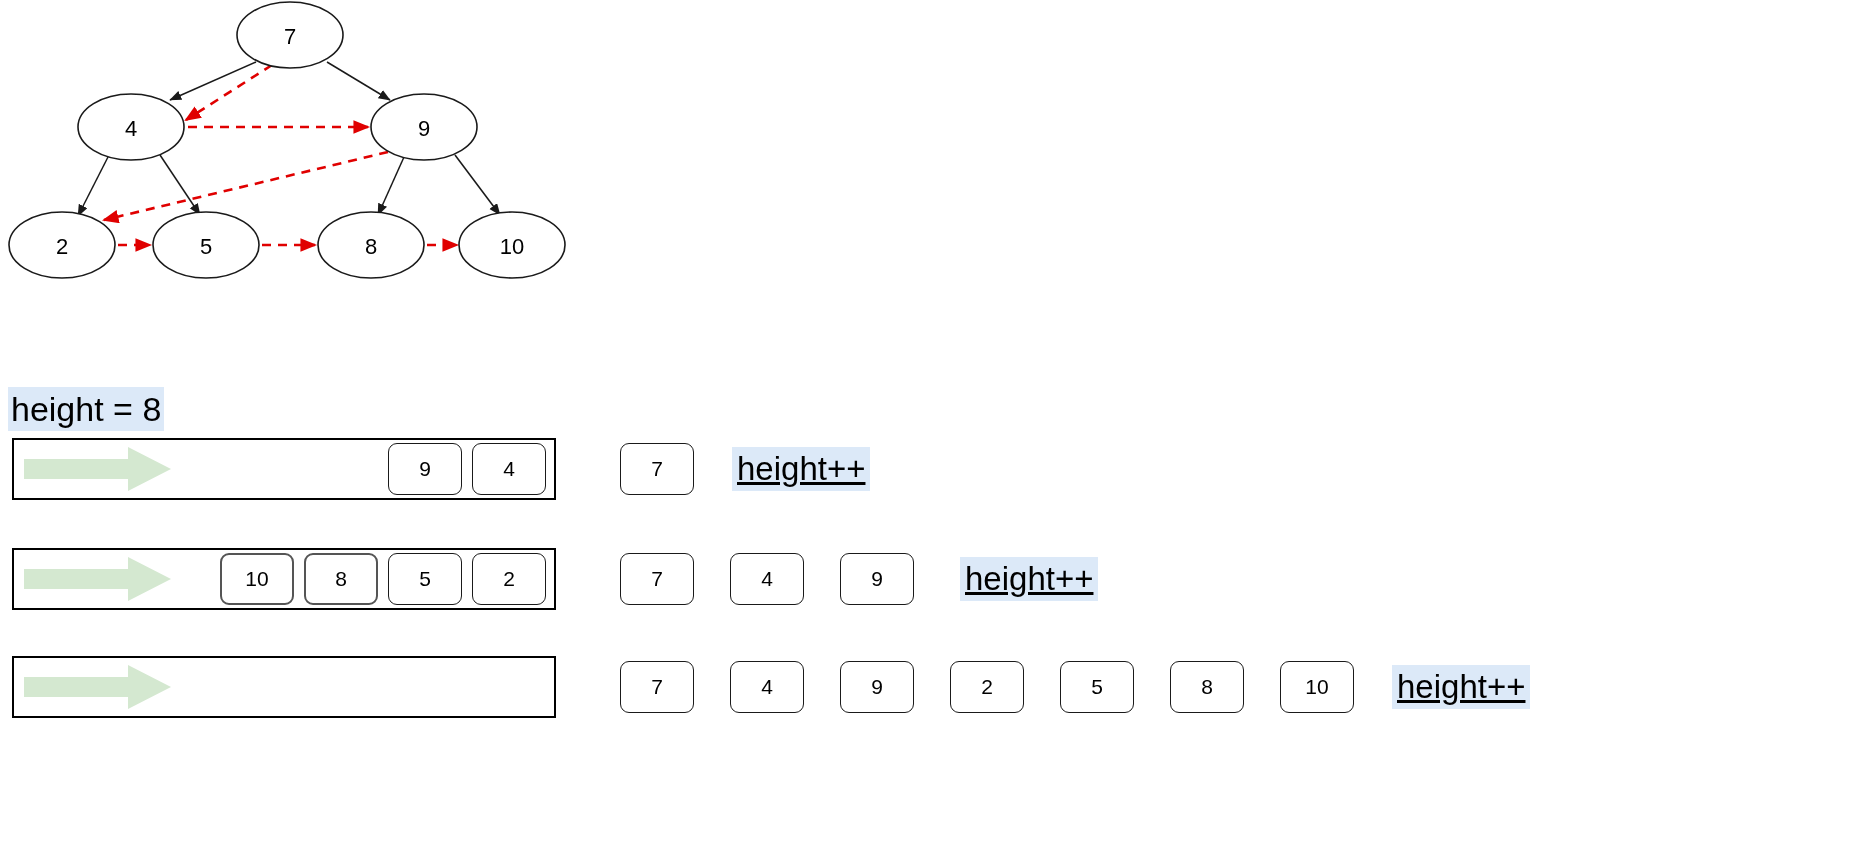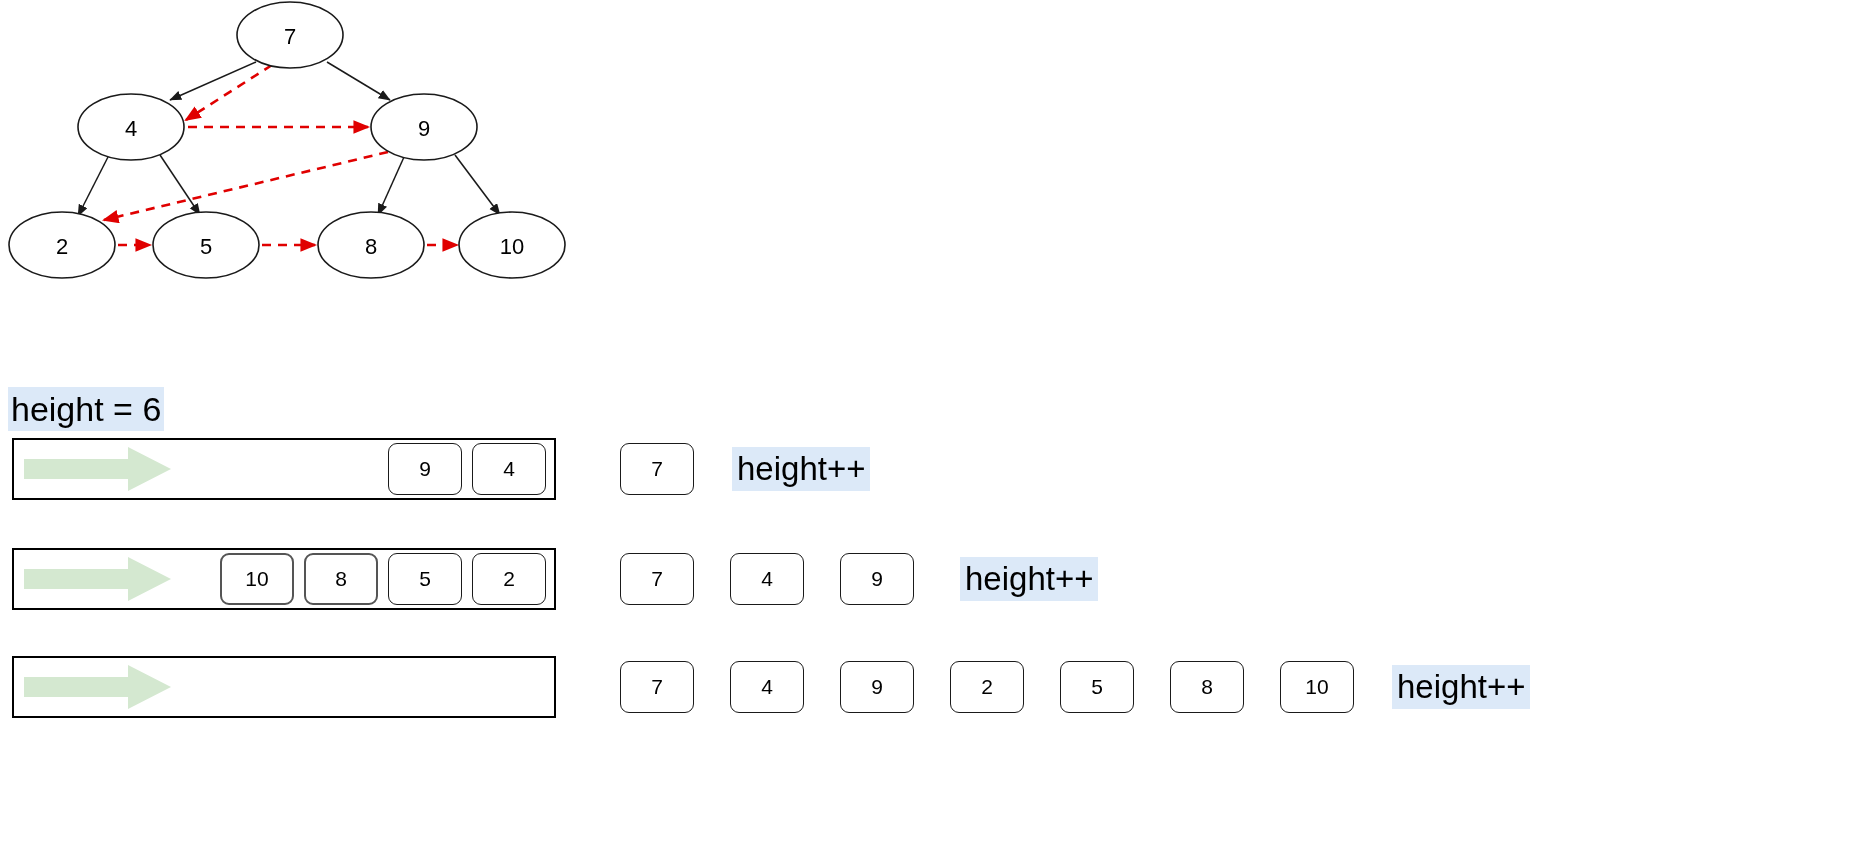--- a/index.html
+++ b/index.html
@@ -145,20 +145,21 @@
 
   
   .height-label {
     position: absolute;
     font-size: 33px;
     line-height: 44px;
     color: #000000;
     background: #dce9f8;
     padding: 0 5px;
     white-space: nowrap;
+    text-decoration: underline;
   }
   #height-label-0 { left: 732px; top: 10px; }
   #height-label-1 { left: 960px; top: 10px; }
   #height-label-2 { left: 1392px; top: 10px; }
 </style>
 </head>
 <body>
 
 <div id="tree-diagram">
   <svg id="tree-svg" width="600" height="300" viewBox="0 0 600 300">
@@ -213,21 +214,21 @@
           <text x="371" y="246" class="tree-node-text">8</text>
         </g>
         <g>
           <ellipse cx="512" cy="245" rx="53" ry="33" class="tree-node-ellipse"></ellipse>
           <text x="512" y="246" class="tree-node-text">10</text>
         </g>
       </g>
   </svg>
 </div>
 
-<div id="height-init">height = 6</div>
+<div id="height-init">height = 8</div>
 
 <div id="steps">
 
   <div class="step-row" id="step-row-0">
     <div class="queue-box">
       <svg class="queue-arrow" viewBox="0 0 148 46">
         <path d="M0,13 L104,13 L104,1 L147,23 L104,45 L104,33 L0,33 Z" fill="#d4e8d0"></path>
       </svg>
       <div class="queue-items" id="queue-items-0">
           <div class="cell">9</div>

